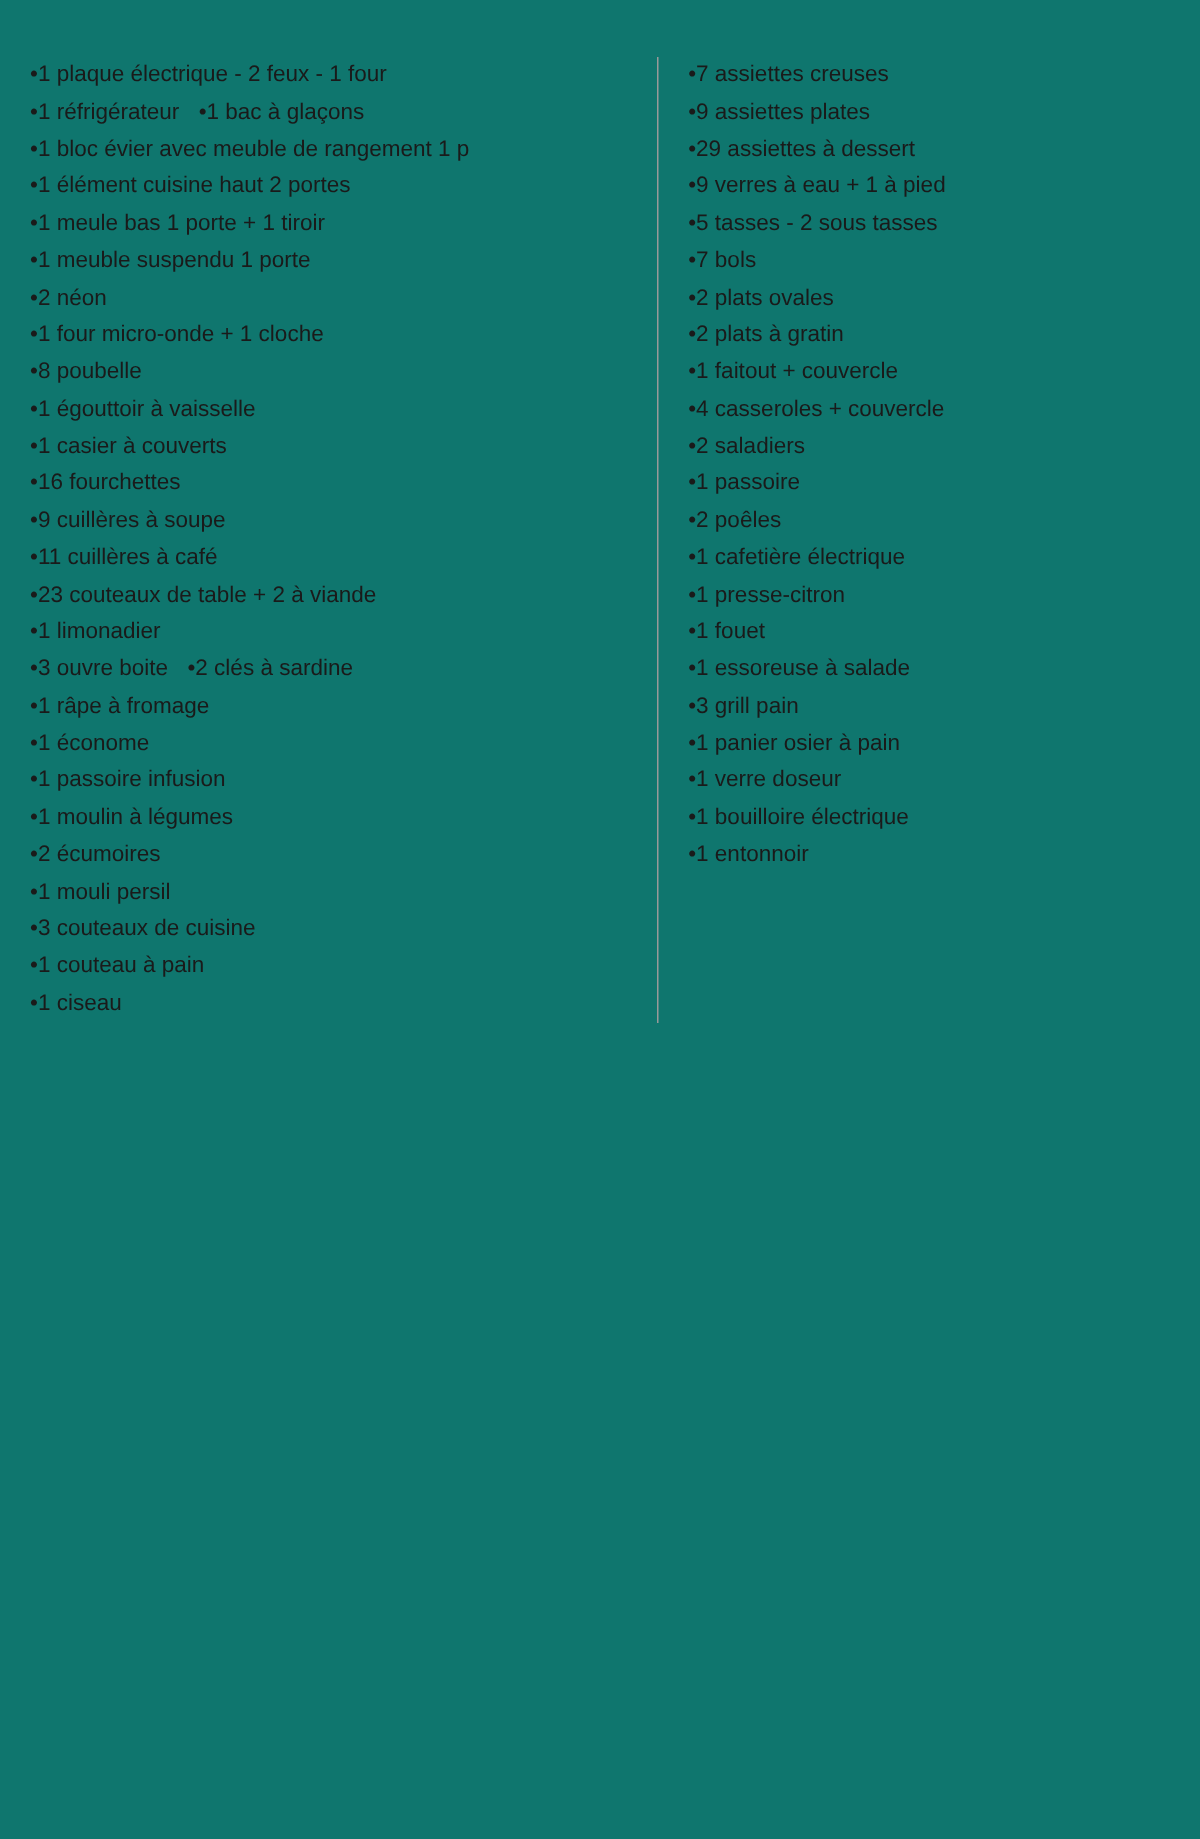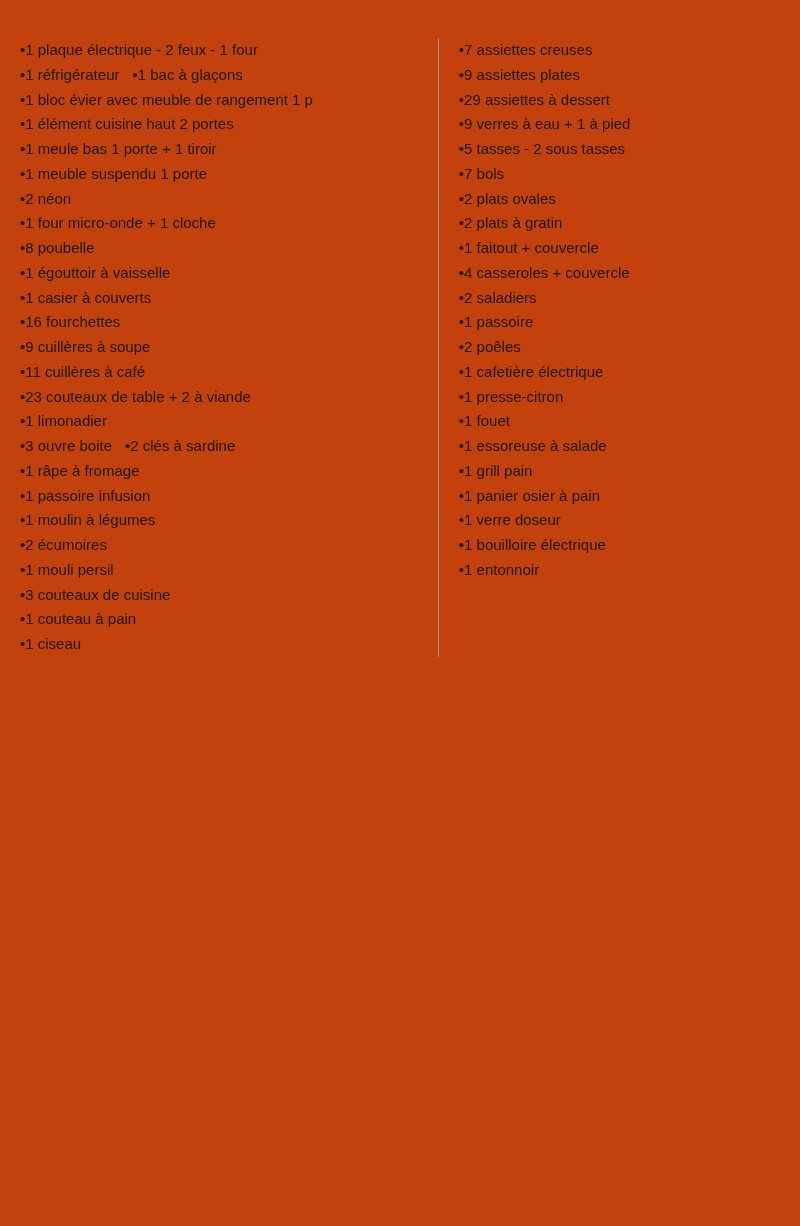--- a/index.html
+++ b/index.html
@@ -13,21 +13,21 @@
       font-family: 'Comic Sans MS', 'Chalkboard SE', cursive, sans-serif;
       font-size: 15px;
       color: #1a1a2e;
       width: 800px;
       min-height: 1226px;
     }
 
     .page {
       width: 800px;
       min-height: 1226px;
-      background: #c2410c;
+      background: #0f766e;
       padding: 30px 20px 30px 20px;
       position: relative;
     }
 
     .section-title {
       font-weight: bold;
       font-size: 17px;
       color: #00008B;
       margin-bottom: 8px;
       text-decoration: underline;
@@ -94,20 +94,21 @@
         <div class="item">•16 fourchettes</div>
         <div class="item">•9 cuillères à soupe</div>
         <div class="item">•11 cuillères à café</div>
         <div class="item">•23 couteaux de table + 2 à viande</div>
         <div class="item">•1 limonadier</div>
         <div class="inline-row">
           <span class="item bullet">•3 ouvre boite</span>
           <span class="item item-part2">•2 clés à sardine</span>
         </div>
         <div class="item">•1 râpe à fromage</div>
+        <div class="item">•1 économe</div>
         <div class="item">•1 passoire infusion</div>
         <div class="item">•1 moulin à légumes</div>
         <div class="item">•2 écumoires</div>
         <div class="item">•1 mouli persil</div>
         <div class="item">•3 couteaux de cuisine</div>
         <div class="item">•1 couteau à pain</div>
         <div class="item">•1 ciseau</div>
       </div>
 
     <div class="column-right" id="right-col">
@@ -121,21 +122,21 @@
         <div class="item">•2 plats à gratin</div>
         <div class="item">•1 faitout + couvercle</div>
         <div class="item">•4 casseroles + couvercle</div>
         <div class="item">•2 saladiers</div>
         <div class="item">•1 passoire</div>
         <div class="item">•2 poêles</div>
         <div class="item">•1 cafetière électrique</div>
         <div class="item">•1 presse-citron</div>
         <div class="item">•1 fouet</div>
         <div class="item">•1 essoreuse à salade</div>
-        <div class="item">•1 grill pain</div>
+        <div class="item">•3 grill pain</div>
         <div class="item">•1 panier osier à pain</div>
         <div class="item">•1 verre doseur</div>
         <div class="item">•1 bouilloire électrique</div>
         <div class="item">•1 entonnoir</div>
       </div>
 
   </div>
 </div>
 
 </body></html>

